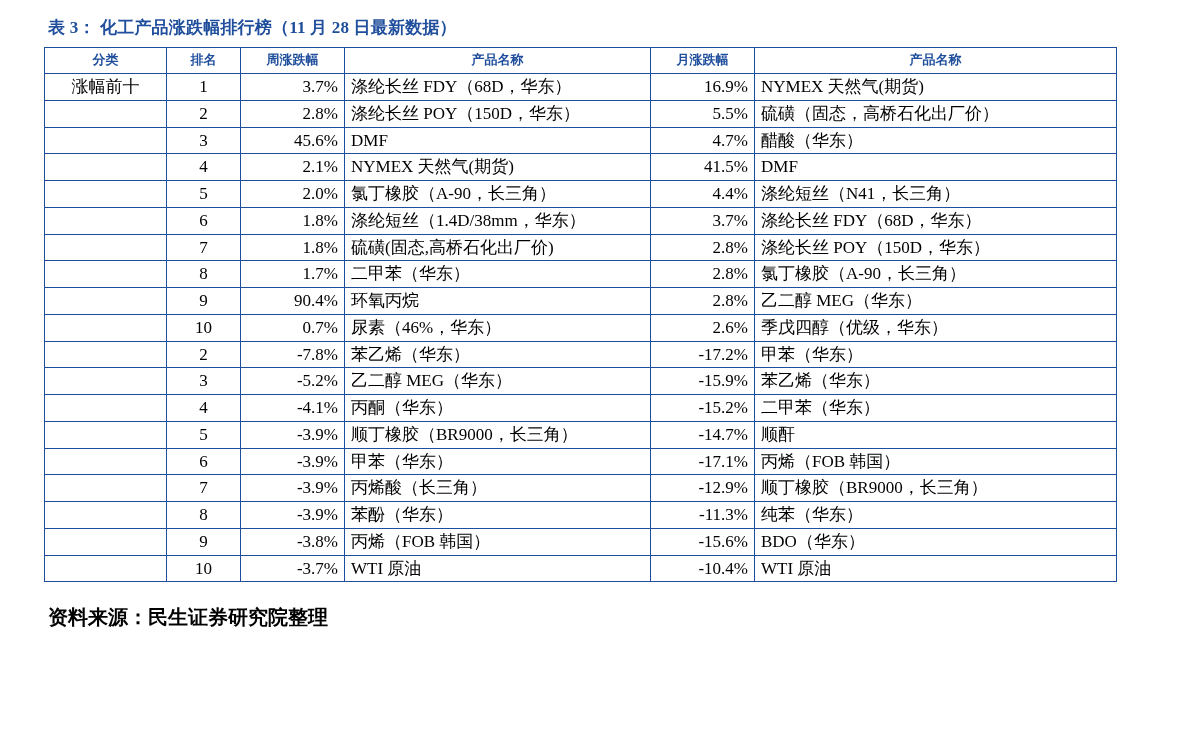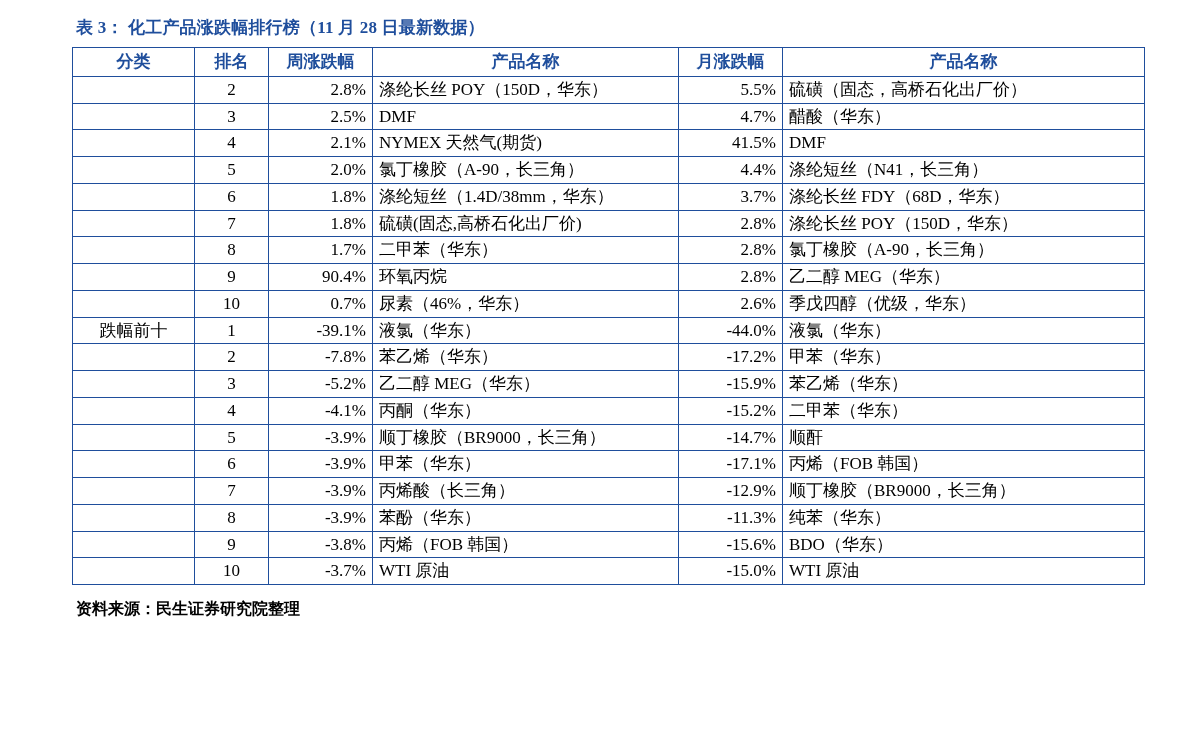--- a/index.html
+++ b/index.html
@@ -9,21 +9,21 @@
   }
   body {
     width: 1191px;
     height: 744px;
     font-family: "Liberation Serif", "DejaVu Serif", serif;
     color: #000000;
     position: relative;
     overflow: hidden;
   }
   .page {
-    padding: 10px 58px 0 72px;
+    padding: 10px 58px 0 44px;
     box-sizing: border-box;
   }
   .table-title {
     color: #1F4E9C;
     font-weight: bold;
     font-size: 17px;
     letter-spacing: 0.2px;
     margin: 6px 0 8px 4px;
     font-family: "Liberation Serif", "DejaVu Serif", serif;
   }
@@ -45,31 +45,31 @@
     padding: 2px 6px;
     vertical-align: middle;
     line-height: 1.28;
     height: 26px;
     box-sizing: border-box;
   }
   table.data thead th {
     color: #1F4E9C;
     font-weight: bold;
     text-align: center;
-    font-size: 17px;
+    font-size: 13px;
     padding: 3px 4px;
   }
   thead th.lefty { text-align: left; padding-left: 8px; }
   .cell-left   { text-align: left; padding-left: 8px; }
   td.num { text-align: right; padding-right: 12px; font-family: "Liberation Serif", "DejaVu Serif", serif; }
   td.rank { text-align: center; }
   td.cat  { text-align: center; }
   .source {
-    margin: 14px 0 0 4px;
-    font-size: 16px;
+    margin: 22px 0 0 4px;
+    font-size: 20px;
     font-weight: bold;
     color: #000000;
     font-family: "Liberation Serif", "DejaVu Serif", serif;
   }
 </style>
 </head>
 <body>
 
 <div class="page">
 
@@ -89,31 +89,39 @@
         <th>分类</th>
         <th>排名</th>
         <th>周涨跌幅</th>
         <th class="lefty">产品名称</th>
         <th>月涨跌幅</th>
         <th class="lefty">产品名称</th>
       </tr>
     </thead>
     <tbody id="table-body">
         <tr>
+          <td class="cat">涨幅前十</td>
+          <td class="rank">1</td>
+          <td class="num">3.7%</td>
+          <td class="cell-left">涤纶长丝 FDY（68D，华东）</td>
+          <td class="num">16.9%</td>
+          <td class="cell-left">NYMEX 天然气(期货)</td>
+        </tr>
+        <tr>
           <td class="cat"></td>
           <td class="rank">2</td>
           <td class="num">2.8%</td>
           <td class="cell-left">涤纶长丝 POY（150D，华东）</td>
           <td class="num">5.5%</td>
           <td class="cell-left">硫磺（固态，高桥石化出厂价）</td>
         </tr>
         <tr>
           <td class="cat"></td>
           <td class="rank">3</td>
-          <td class="num">2.5%</td>
+          <td class="num">45.6%</td>
           <td class="cell-left">DMF</td>
           <td class="num">4.7%</td>
           <td class="cell-left">醋酸（华东）</td>
         </tr>
         <tr>
           <td class="cat"></td>
           <td class="rank">4</td>
           <td class="num">2.1%</td>
           <td class="cell-left">NYMEX 天然气(期货)</td>
           <td class="num">41.5%</td>
@@ -161,28 +169,20 @@
         </tr>
         <tr>
           <td class="cat"></td>
           <td class="rank">10</td>
           <td class="num">0.7%</td>
           <td class="cell-left">尿素（46%，华东）</td>
           <td class="num">2.6%</td>
           <td class="cell-left">季戊四醇（优级，华东）</td>
         </tr>
         <tr>
-          <td class="cat">跌幅前十</td>
-          <td class="rank">1</td>
-          <td class="num">-39.1%</td>
-          <td class="cell-left">液氯（华东）</td>
-          <td class="num">-44.0%</td>
-          <td class="cell-left">液氯（华东）</td>
-        </tr>
-        <tr>
           <td class="cat"></td>
           <td class="rank">2</td>
           <td class="num">-7.8%</td>
           <td class="cell-left">苯乙烯（华东）</td>
           <td class="num">-17.2%</td>
           <td class="cell-left">甲苯（华东）</td>
         </tr>
         <tr>
           <td class="cat"></td>
           <td class="rank">3</td>
@@ -237,21 +237,21 @@
           <td class="num">-3.8%</td>
           <td class="cell-left">丙烯（FOB 韩国）</td>
           <td class="num">-15.6%</td>
           <td class="cell-left">BDO（华东）</td>
         </tr>
         <tr>
           <td class="cat"></td>
           <td class="rank">10</td>
           <td class="num">-3.7%</td>
           <td class="cell-left">WTI 原油</td>
-          <td class="num">-15.0%</td>
+          <td class="num">-10.4%</td>
           <td class="cell-left">WTI 原油</td>
         </tr>
       </tbody>
   </table>
 
   <div class="source">资料来源：民生证券研究院整理</div>
 
 </div>
 
 </body></html>

